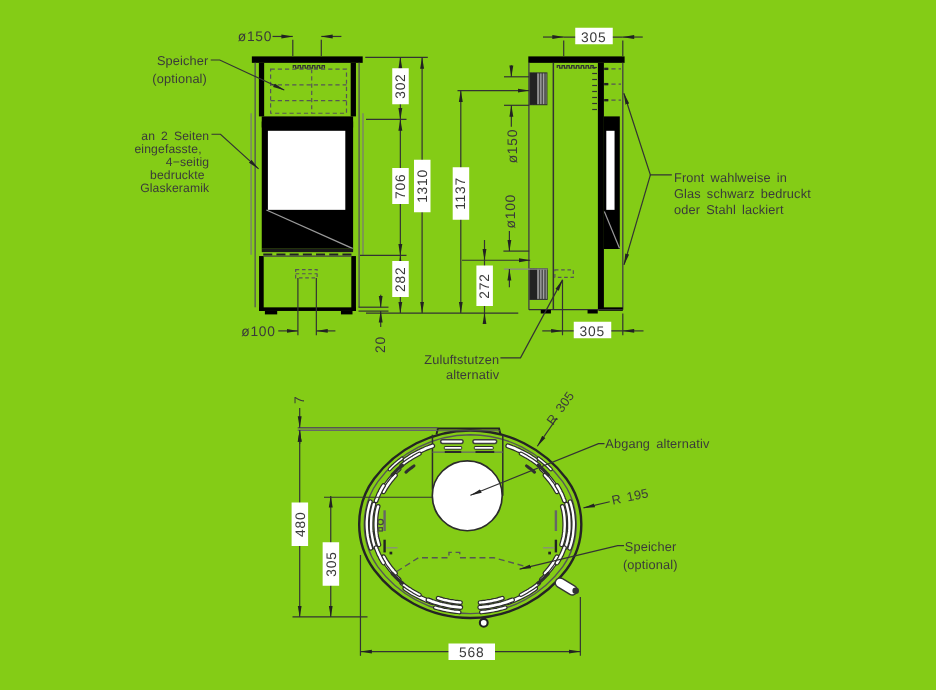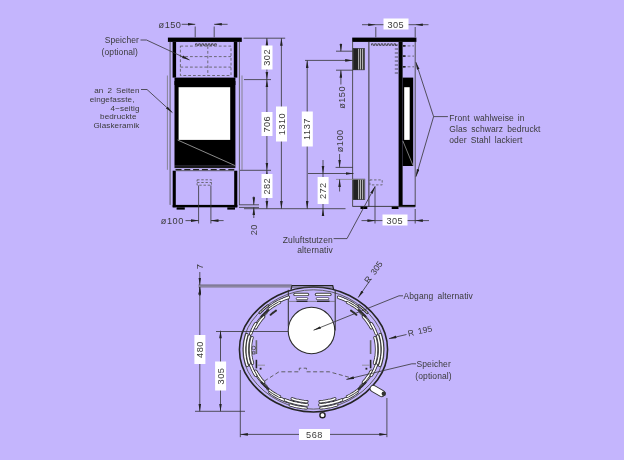--- a/index.html
+++ b/index.html
@@ -1,16 +1,16 @@
 <!DOCTYPE html>
 <html><head>
 <meta charset="utf-8">
 <style>
 html,body{margin:0;padding:0;background:#fff;}
-.page{width:624px;height:460px;position:relative;overflow:hidden;background:#c4b5fd;}
+.page{width:624px;height:460px;position:relative;overflow:hidden;background:#84cc16;}
 text{font-family:"Liberation Sans",sans-serif;fill:#3a3a3a;}
 .dim{font-size:9.2px;letter-spacing:0.5px;}
 .lab{font-size:8.5px;letter-spacing:0.1px;word-spacing:1.6px;}
 .lab2{font-size:8.1px;letter-spacing:0.1px;word-spacing:1.6px;}
 </style>
 </head>
 <body>
 <div class="page">
 <svg width="624" height="460" viewBox="0 0 624 460">
 <defs>

